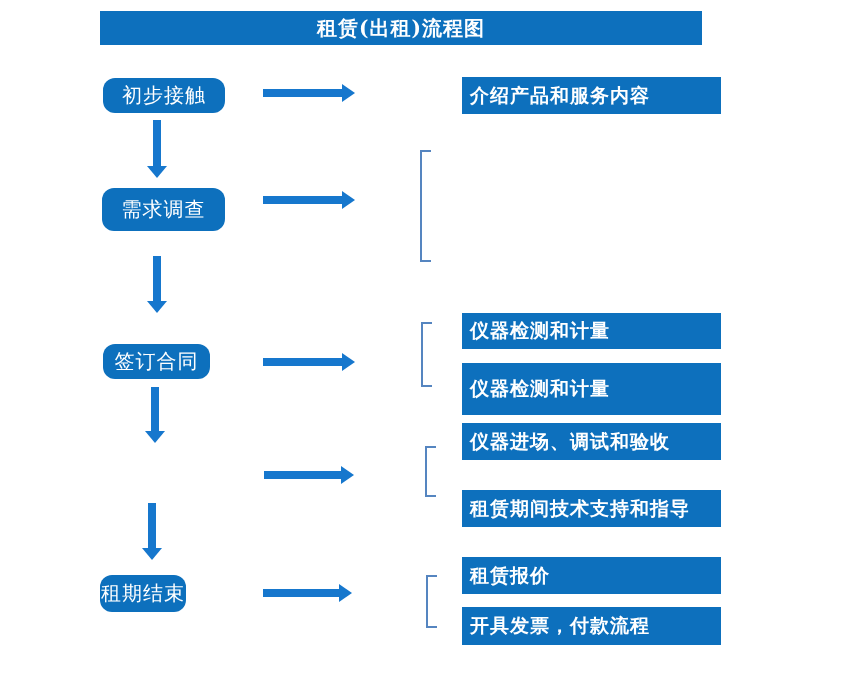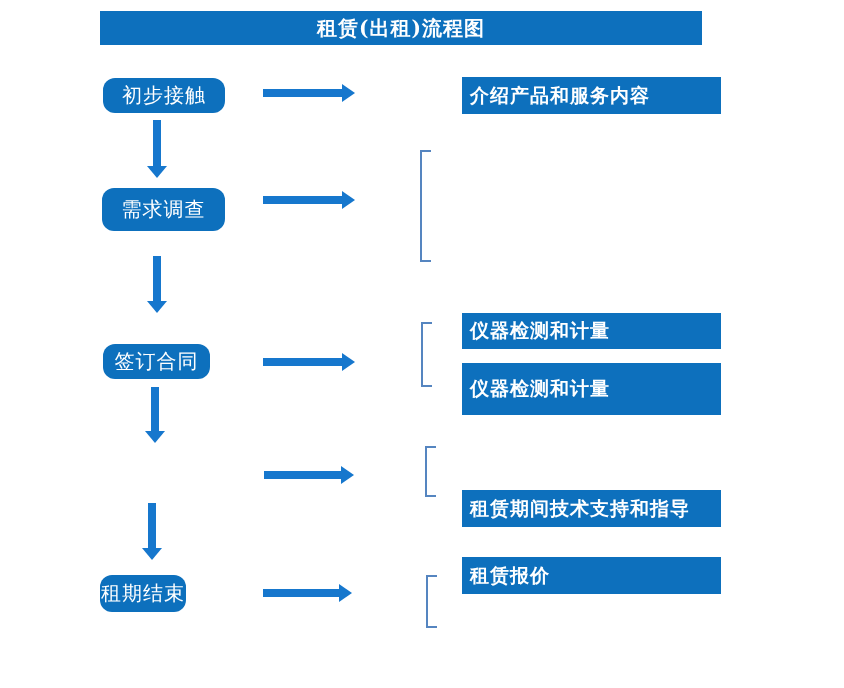--- a/index.html
+++ b/index.html
@@ -107,16 +107,18 @@
   </div>
 
   <div class="bracket" style="left:420px;top:150px;height:112px"></div>
   <div class="bracket" style="left:421px;top:322px;height:65px"></div>
   <div class="bracket" style="left:425px;top:446px;height:51px"></div>
   <div class="bracket" style="left:426px;top:575px;height:53px"></div>
 
   <div class="detail" style="top:77px;height:37px">介绍产品和服务内容</div>
   <div class="detail" style="top:313px;height:36px">仪器检测和计量</div>
   <div class="detail" style="top:363px;height:52px">仪器检测和计量</div>
+  <div class="detail" style="top:423px;height:37px">仪器进场、调试和验收</div>
   <div class="detail" style="top:490px;height:37px">租赁期间技术支持和指导</div>
   <div class="detail" style="top:557px;height:37px">租赁报价</div>
+  <div class="detail" style="top:607px;height:38px">开具发票，付款流程</div>
 
 </div>
 
 </body></html>

